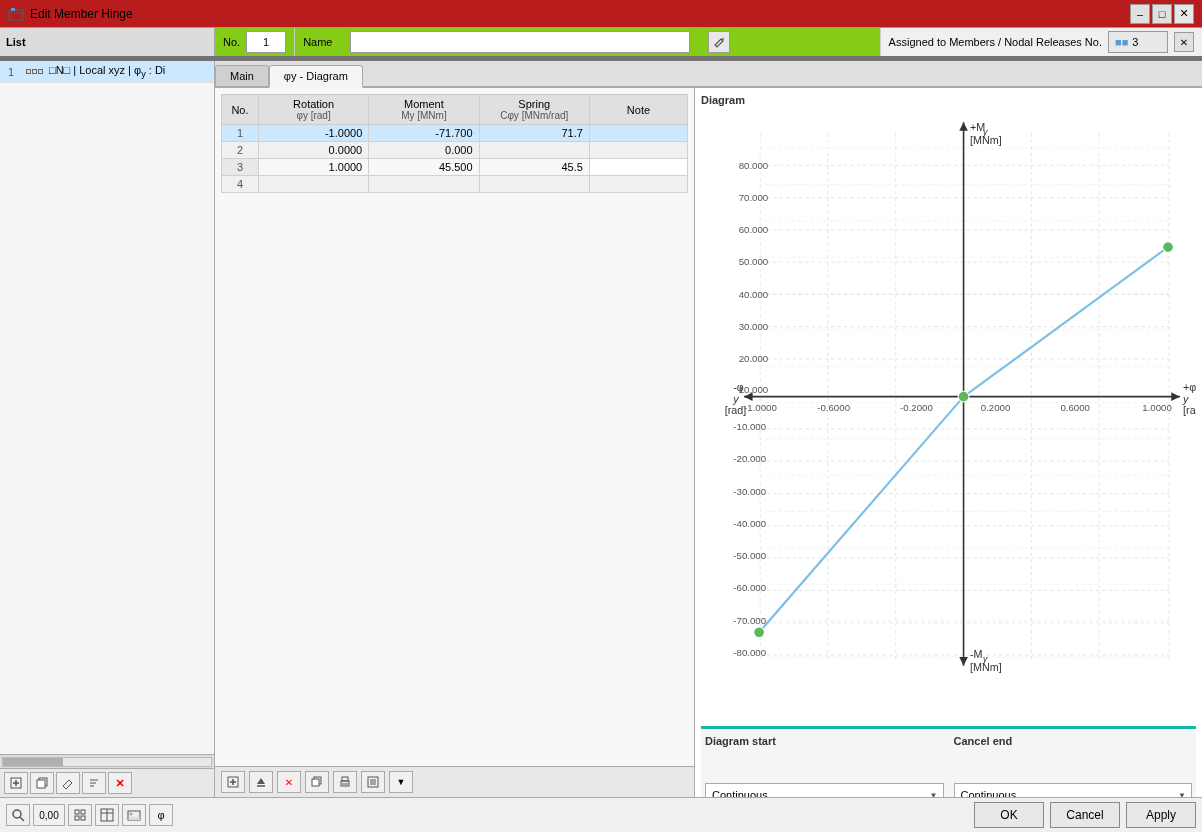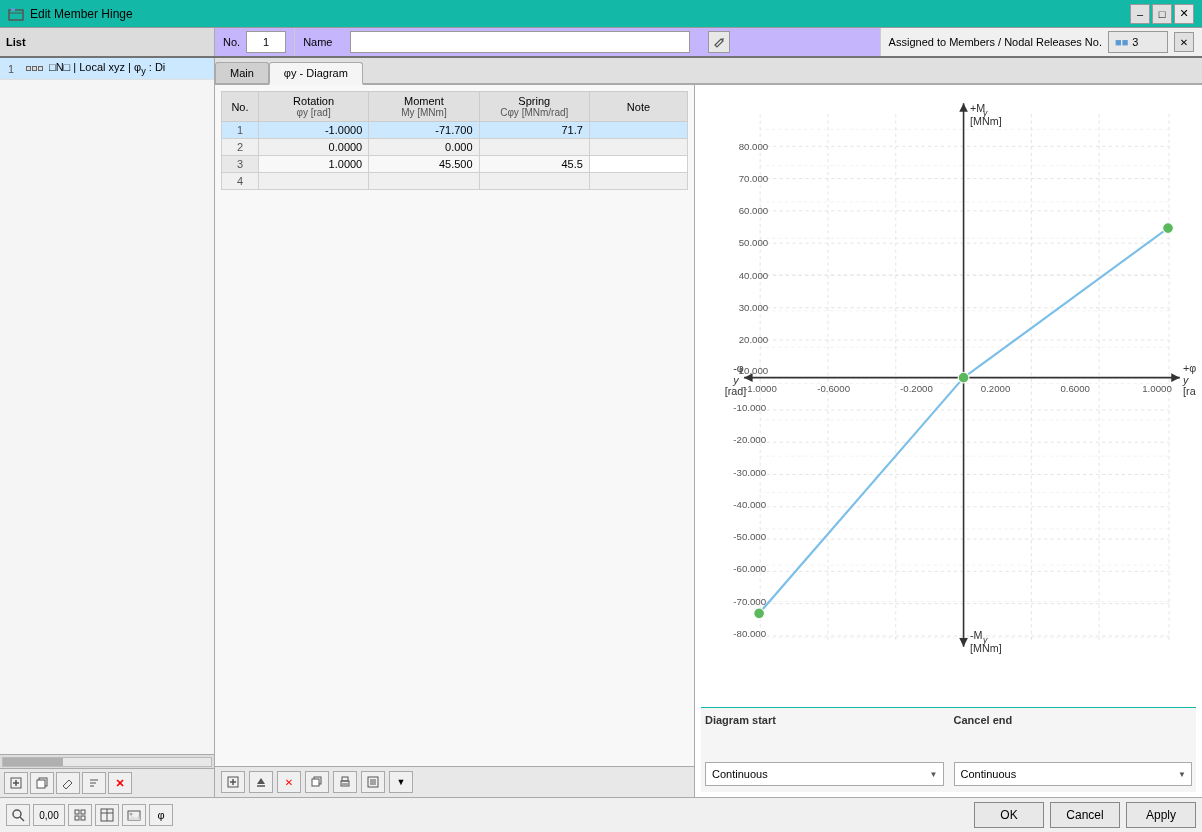--- a/index.html
+++ b/index.html
@@ -1,19 +1,19 @@
 <!DOCTYPE html>
 <html><head>
   <meta charset="utf-8">
   <style>
     * { box-sizing: border-box; margin: 0; padding: 0; }
     body { font-family: Arial, sans-serif; font-size: 12px; background: #f0f0f0; width: 1202px; height: 832px; overflow: hidden; }
     
     .title-bar {
-      background: #14b8a6;
+      background: #b91c1c;
       border-bottom: 1px solid #999;
       display: flex;
       align-items: center;
       padding: 4px 8px;
       height: 28px;
     }
     .title-bar-controls { display: flex; gap: 2px; }
     .title-bar-btn {
       width: 20px; height: 20px; border: 1px solid #999;
       background: #e0e0e0; cursor: pointer; font-size: 11px;
@@ -234,21 +234,21 @@
     svg.diagram-svg {
       width: 100%;
       height: 100%;
     }
     
     
     .diagram-end-section {
       display: flex;
       gap: 10px;
       padding: 6px 4px;
-      border-top: 1px solid #14b8a6;
+      border-top: 3px solid #14b8a6;
       background: #f5f5f5;
     }
     .diagram-end-group {
       display: flex;
       flex-direction: column;
       gap: 4px;
       flex: 1;
     }
     .diagram-end-label { font-size: 11px; color: #333; font-weight: bold; }
     .select-wrapper {
@@ -318,21 +318,21 @@
   <span style="flex:1;font-size:12px;">Edit Member Hinge</span>
   <div class="title-bar-controls">
     <button class="title-bar-btn">–</button>
     <button class="title-bar-btn">□</button>
     <button class="title-bar-btn" style="background:#e8e8e8;">✕</button>
   </div>
 </div>
 
 <div class="main-content">
 
-  <div style="display:flex; align-items:stretch; border-bottom:2px solid #737373; background:#c4b5fd;">
+  <div style="display:flex; align-items:stretch; border-bottom:5px solid #737373; background:#84cc16;">
 
     <div style="width:215px; border-right:1px solid #aaa; padding:3px 6px; background:#dcdcdc; display:flex; align-items:center;">
       <span style="font-size:11px; font-weight:bold;">List</span>
     </div>
 
     <div style="display:flex; align-items:center; gap:6px; padding:3px 8px; border-right:1px solid #ccc;">
       <span style="font-size:11px;">No.</span>
       <input type="text" class="field-input" style="width: 40px; text-align: center;" value="1">
     </div>
 
@@ -509,20 +509,21 @@
                 <line x1="3" y1="4" x2="9" y2="4" stroke="#555" stroke-width="1"></line>
                 <line x1="3" y1="6" x2="9" y2="6" stroke="#555" stroke-width="1"></line>
                 <line x1="3" y1="8" x2="9" y2="8" stroke="#555" stroke-width="1"></line>
               </svg>
             </button>
             <button class="table-tool-btn" style="font-size:9px;">▼</button>
           </div>
         </div>
 
         <div class="diagram-panel">
+          <div class="diagram-title">Diagram</div>
 
           <div class="diagram-canvas">
             <svg class="diagram-svg" viewBox="0 0 460 570" xmlns="http://www.w3.org/2000/svg">
 
               <defs>
                 <pattern id="vgrid" x="0" y="0" width="57.5" height="570" patternUnits="userSpaceOnUse">
                   <line x1="0" y1="0" x2="0" y2="570" stroke="#ccc" stroke-width="0.5" stroke-dasharray="3,3"></line>
                 </pattern>
                 <pattern id="hgrid" x="0" y="0" width="460" height="33.75" patternUnits="userSpaceOnUse">
                   <line x1="0" y1="0" x2="460" y2="0" stroke="#ccc" stroke-width="0.5" stroke-dasharray="3,3"></line>

